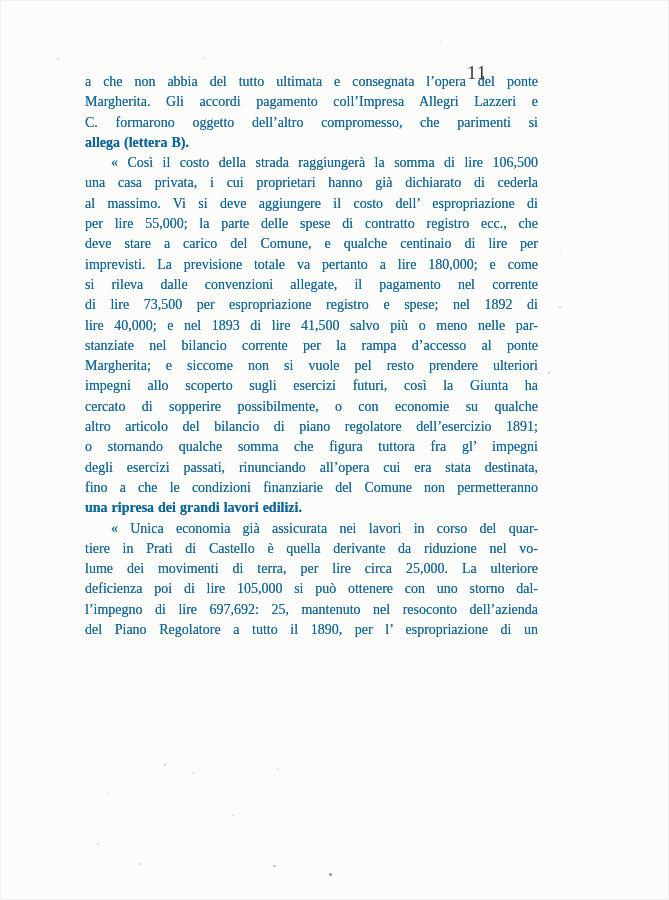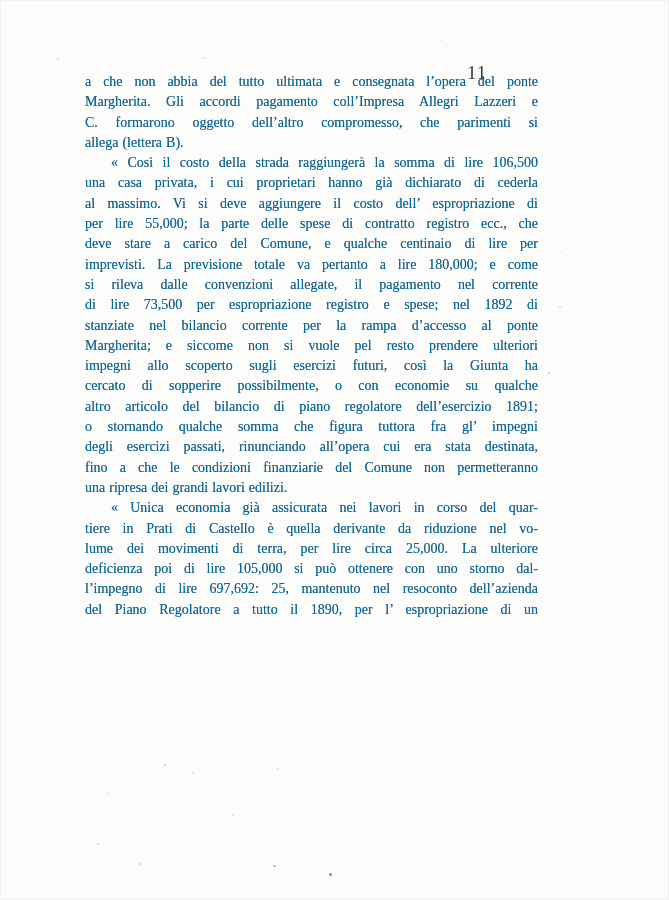--- a/index.html
+++ b/index.html
@@ -42,20 +42,21 @@
     text-align-last: justify;
     white-space: normal;
     overflow: hidden;
     word-spacing: 0.5px;
   }
   .line.indent {
     text-indent: 26px;
   }
   .line.para-end {
     text-align-last: left;
+    font-weight: bold;
   }
   .speck {
     position: absolute;
     border-radius: 50%;
     background: #555049;
   }
 </style>
 </head>
 <body>
 
@@ -69,20 +70,21 @@
       <div class="line">C. formarono oggetto dell’altro compromesso, che parimenti si</div>
       <div class="line para-end">allega (lettera B).</div>
       <div class="line indent">« Così il costo della strada raggiungerà la somma di lire 106,500</div>
       <div class="line">una casa privata, i cui proprietari hanno già dichiarato di cederla</div>
       <div class="line">al massimo. Vi si deve aggiungere il costo dell’ espropriazione di</div>
       <div class="line">per lire 55,000; la parte delle spese di contratto registro ecc., che</div>
       <div class="line">deve stare a carico del Comune, e qualche centinaio di lire per</div>
       <div class="line">imprevisti. La previsione totale va pertanto a lire 180,000; e come</div>
       <div class="line">si rileva dalle convenzioni allegate, il pagamento nel corrente</div>
       <div class="line">di lire 73,500 per espropriazione registro e spese; nel 1892 di</div>
+      <div class="line">lire 40,000; e nel 1893 di lire 41,500 salvo più o meno nelle par-</div>
       <div class="line">stanziate nel bilancio corrente per la rampa d’accesso al ponte</div>
       <div class="line">Margherita; e siccome non si vuole pel resto prendere ulteriori</div>
       <div class="line">impegni allo scoperto sugli esercizi futuri, così la Giunta ha</div>
       <div class="line">cercato di sopperire possibilmente, o con economie su qualche</div>
       <div class="line">altro articolo del bilancio di piano regolatore dell’esercizio 1891;</div>
       <div class="line">o stornando qualche somma che figura tuttora fra gl’ impegni</div>
       <div class="line">degli esercizi passati, rinunciando all’opera cui era stata destinata,</div>
       <div class="line">fino a che le condizioni finanziarie del Comune non permetteranno</div>
       <div class="line para-end">una ripresa dei grandi lavori edilizi.</div>
       <div class="line indent">« Unica economia già assicurata nei lavori in corso del quar-</div>

